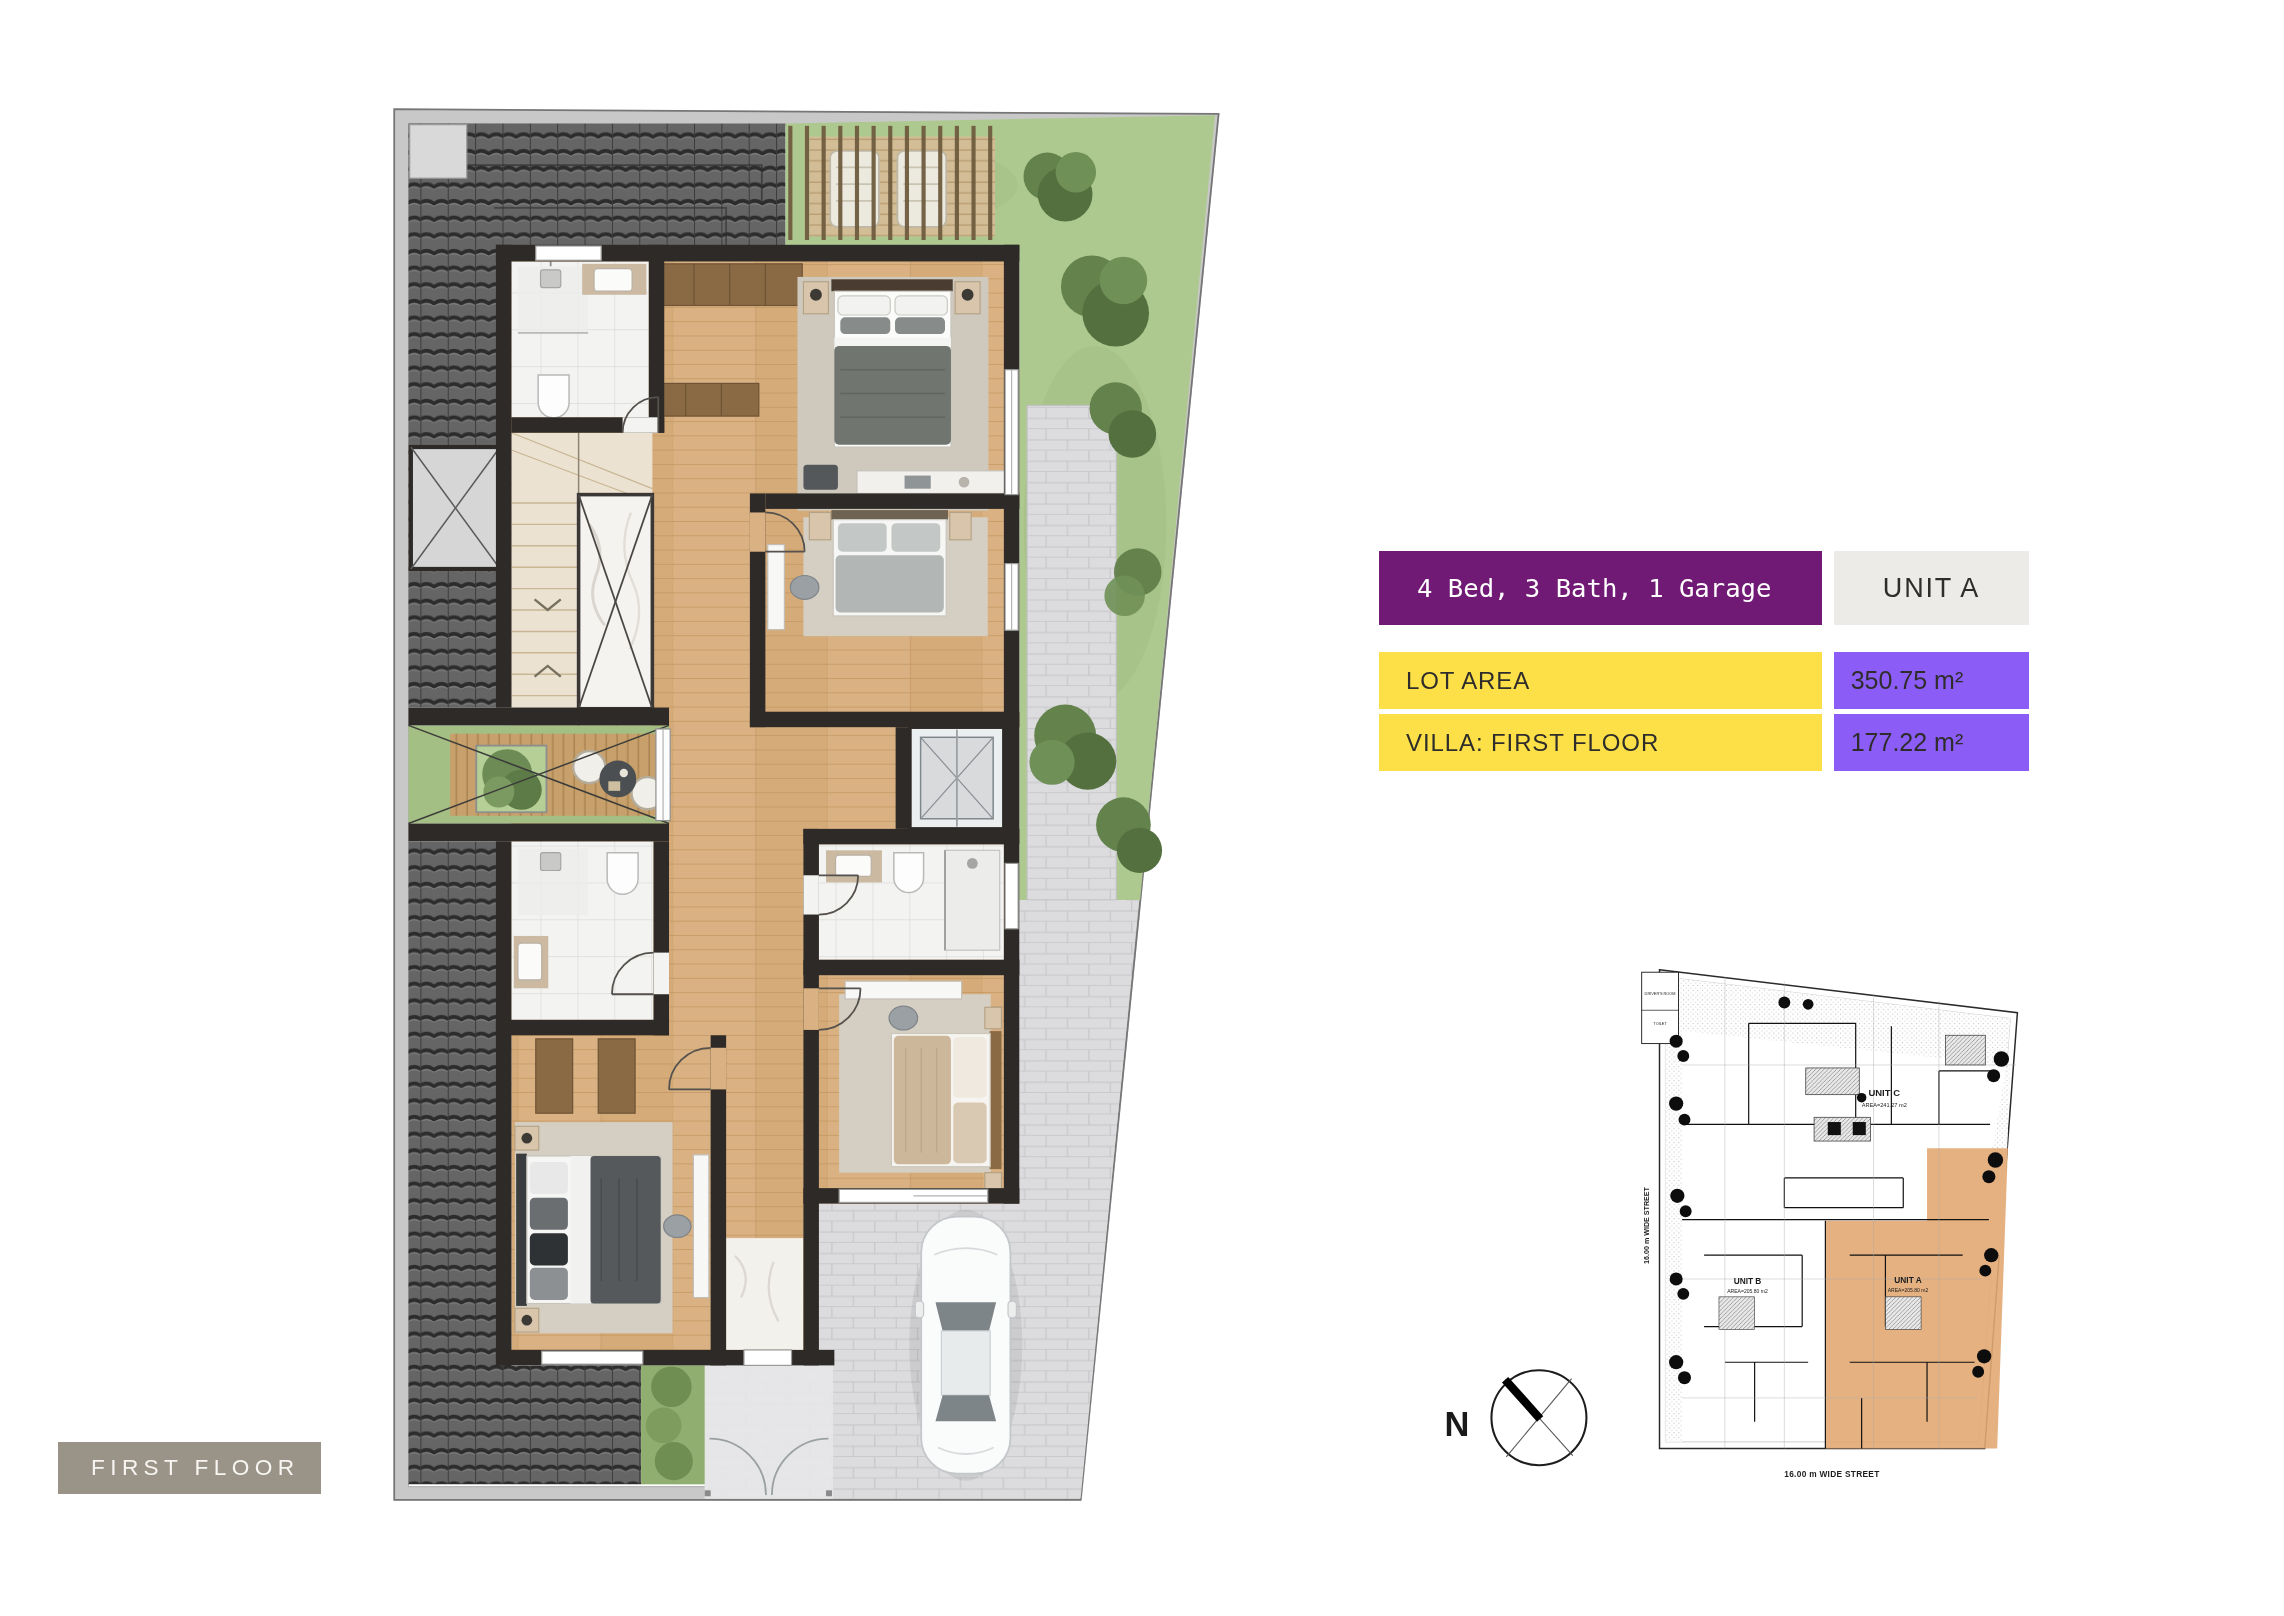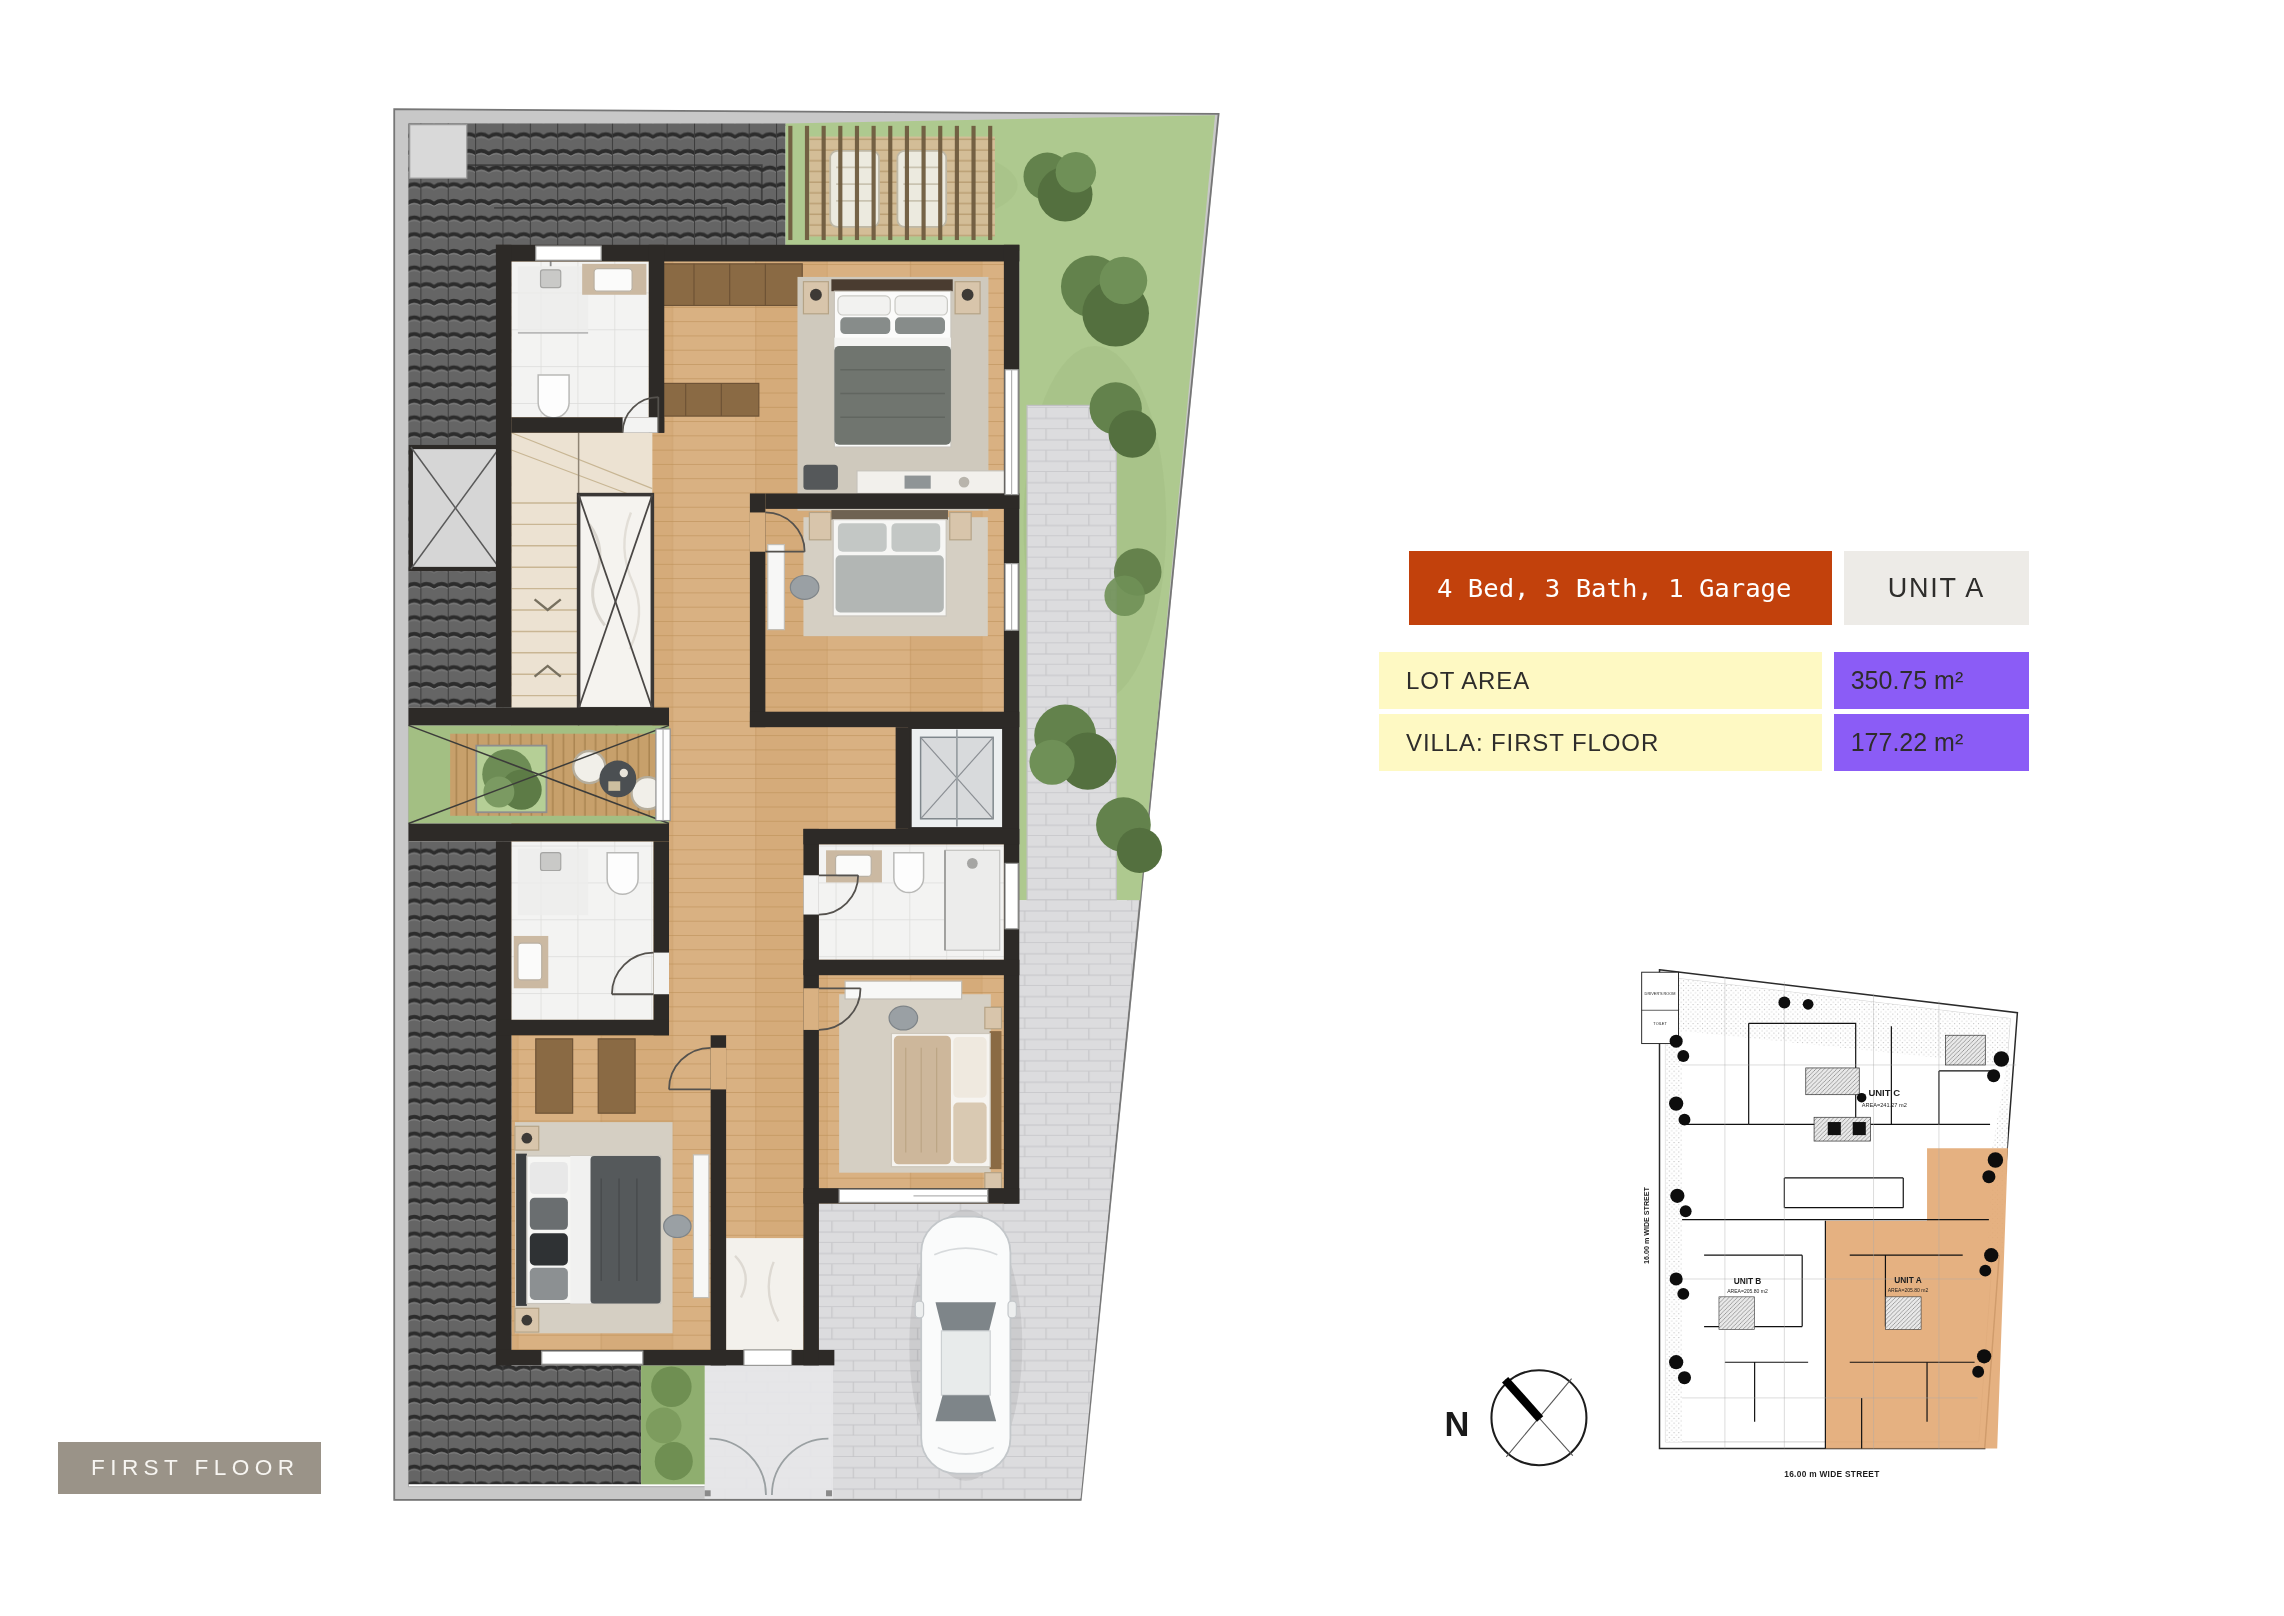--- a/index.html
+++ b/index.html
@@ -8,23 +8,23 @@
     font-family:"Liberation Sans", sans-serif;overflow:hidden;
   }
   svg{display:block;}
   .abs{position:absolute;}
   
   .info-table{position:absolute;left:1379px;top:551px;width:650px;}
   .tr{display:flex;gap:12px;}
   .tr.header{height:74px;margin-bottom:27px;}
   .tr.data{height:57px;margin-bottom:5.4px;}
   .cell{display:flex;align-items:center;box-sizing:border-box;}
-  .cell.cl{width:443px;background:#fef9c3;color:#2e2d2b;font-size:24px;letter-spacing:0.9px;padding-left:27px;}
+  .cell.cl{width:443px;background:#fde047;color:#2e2d2b;font-size:24px;letter-spacing:0.9px;padding-left:27px;}
   .cell.cr{width:195px;background:#8b5cf6;color:#2e2d2b;font-size:25px;padding-left:16.7px;}
-  .tr.header .cl{background:#c2410c;color:#ffffff;font-family:"DejaVu Sans Mono", monospace;font-size:25.6px;letter-spacing:0px;padding-left:28px;margin-left:30px;}
+  .tr.header .cl{background:#701a75;color:#ffffff;font-family:"DejaVu Sans Mono", monospace;font-size:25.6px;letter-spacing:0px;padding-left:38px;}
   .tr.header .cr{background:#edebe7;justify-content:center;padding-left:0;font-size:27px;letter-spacing:1.8px;}
   
   .floor-badge{
     position:absolute;left:58px;top:1442px;width:263px;height:52px;background:#9a9388;
     color:#f7f5f1;font-size:22.6px;letter-spacing:5.4px;display:flex;align-items:center;
     padding-left:33px;box-sizing:border-box;
   }
   .mini-label{font-family:"Liberation Sans",sans-serif;font-weight:bold;fill:#1d1d1d;}
   .mini-small{font-family:"Liberation Sans",sans-serif;fill:#1d1d1d;}
 </style>

